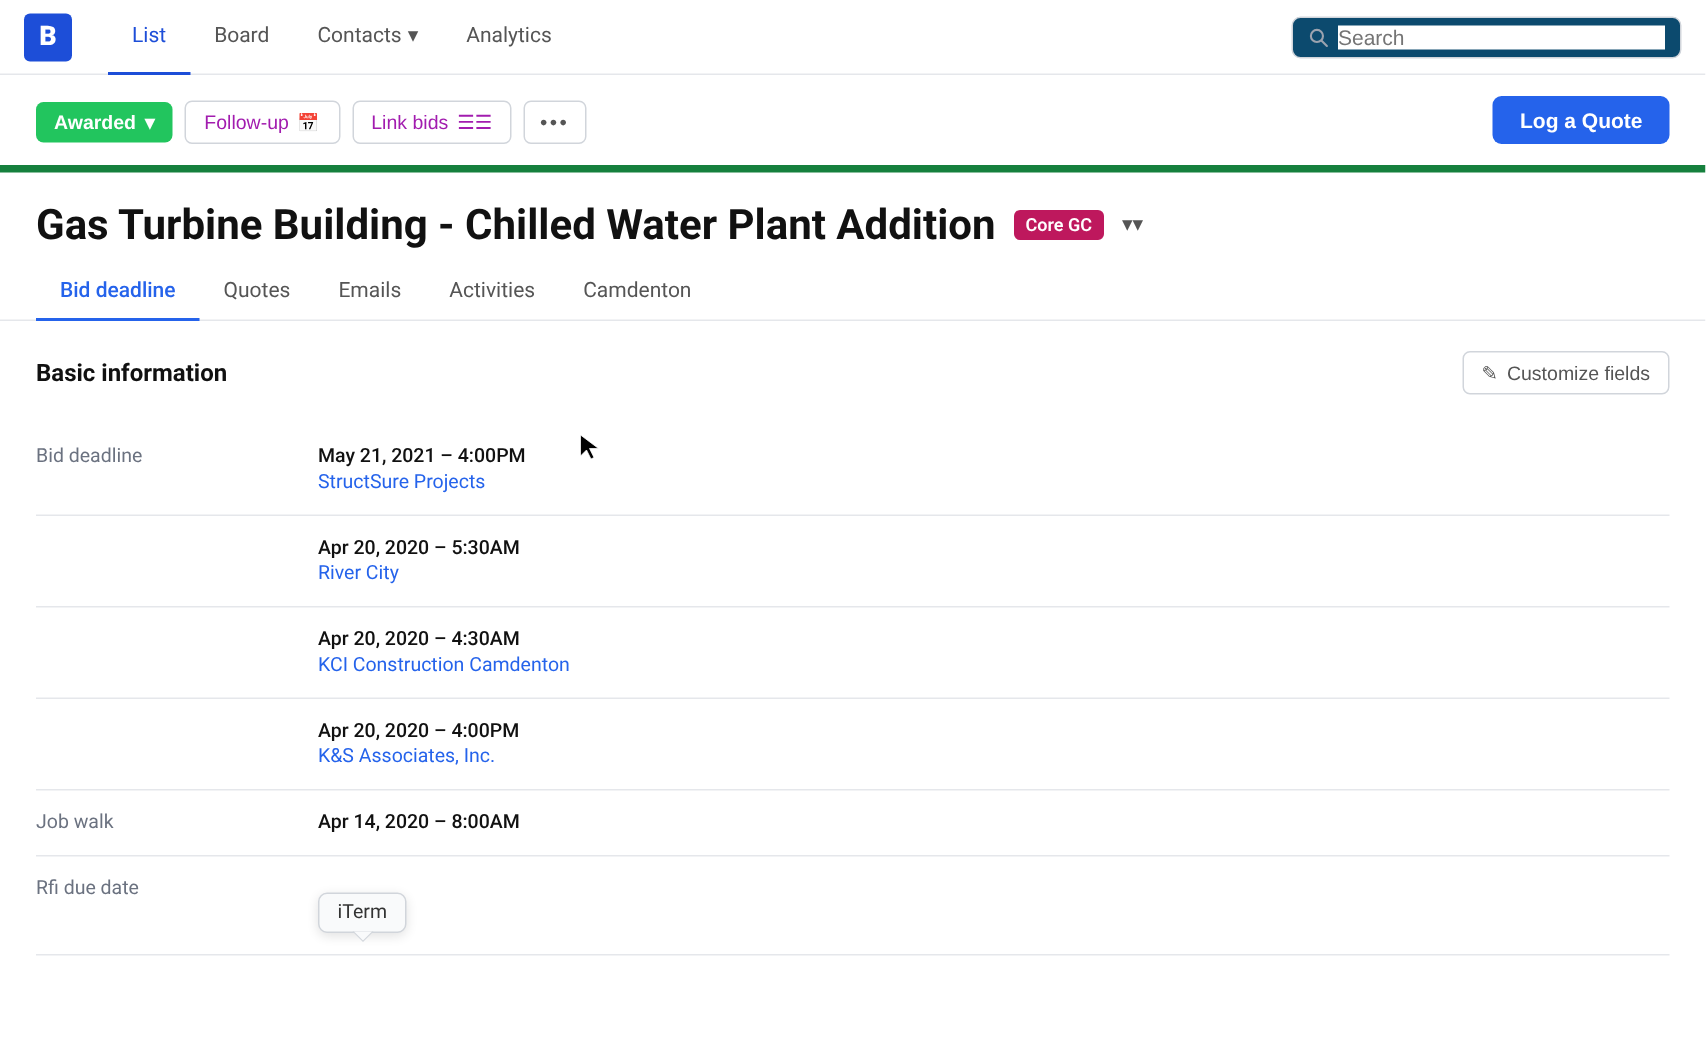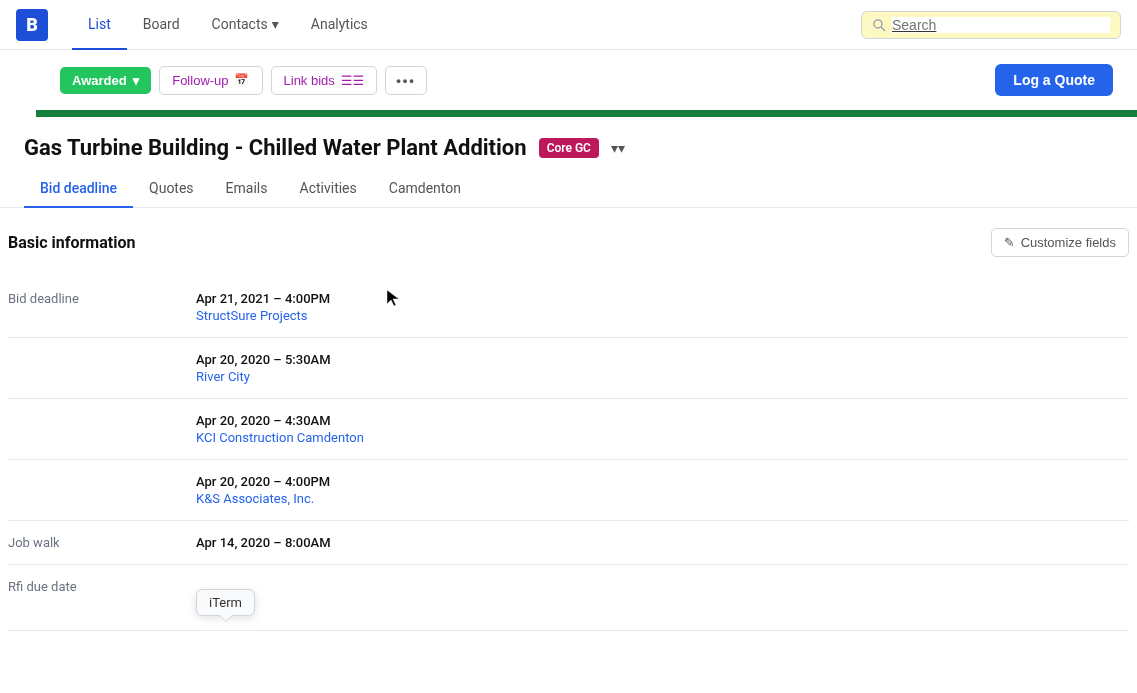--- a/index.html
+++ b/index.html
@@ -58,44 +58,42 @@
       gap: 4px;
     }
     .search-area {
       display: flex;
       align-items: center;
       border: 1px solid #d1d5db;
       border-radius: 6px;
       padding: 5px 10px;
       gap: 6px;
       min-width: 260px;
-      background: #fef9c3;
-      text-decoration: underline;
+      background: #0c4a6e;
     }
     .search-area input {
       border: none;
       outline: none;
       font-size: 14px;
       color: #555;
       width: 100%;
     }
     .search-icon-svg {
       color: #9ca3af;
       flex-shrink: 0;
     }
 
     
     .toolbar {
       display: flex;
-      align-items: center;
+      align-items: flex-end;
       padding: 14px 24px;
       gap: 8px;
-      border-bottom: 7px solid #15803d;
+      border-bottom: 5px solid #15803d;
       justify-content: space-between;
-      margin-left: 36px;
     }
     .toolbar-left {
       display: flex;
       align-items: center;
       gap: 8px;
     }
     .btn-awarded {
       display: flex;
       align-items: center;
       gap: 6px;
@@ -143,21 +141,21 @@
     }
 
     
     .project-header {
       padding: 18px 24px 10px;
       display: flex;
       align-items: center;
       gap: 12px;
     }
     .project-title {
-      font-size: 22px;
+      font-size: 28px;
       font-weight: 700;
       color: #111;
     }
     .badge-core-gc {
       background: #be185d;
       color: #fff;
       border-radius: 4px;
       padding: 3px 8px;
       font-size: 12px;
       font-weight: 600;
@@ -185,21 +183,21 @@
       margin-bottom: -1px;
     }
     .tab.active {
       color: #2563eb;
       border-bottom: 2px solid #2563eb;
       font-weight: 500;
     }
 
     
     .content {
-      padding: 20px 8px;
+      padding: 20px 24px;
     }
     .section-header {
       display: flex;
       align-items: center;
       justify-content: space-between;
       margin-bottom: 20px;
     }
     .section-title {
       font-size: 16px;
       font-weight: 700;
@@ -367,21 +365,21 @@
         <span>✎</span>
         <span>Customize fields</span>
       </button>
     </div>
 
     <table class="info-table">
       <tbody>
         <tr class="info-row">
           <td class="info-label">Bid deadline</td>
           <td class="info-value">
-            <span class="date-time">Apr 21, 2021 – 4:00PM</span>
+            <span class="date-time">May 21, 2021 – 4:00PM</span>
             <span class="company">StructSure Projects</span>
           </td>
         </tr>
         <tr class="info-row">
           <td class="info-label"></td>
           <td class="info-value">
             <span class="date-time">Apr 20, 2020 – 5:30AM</span>
             <span class="company">River City</span>
           </td>
         </tr>

